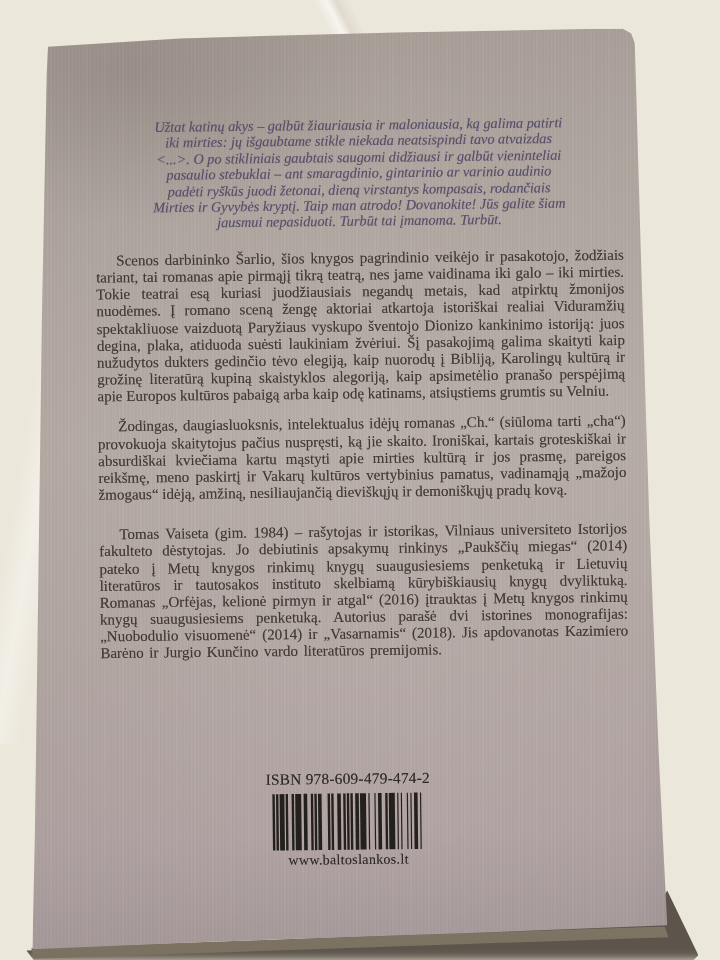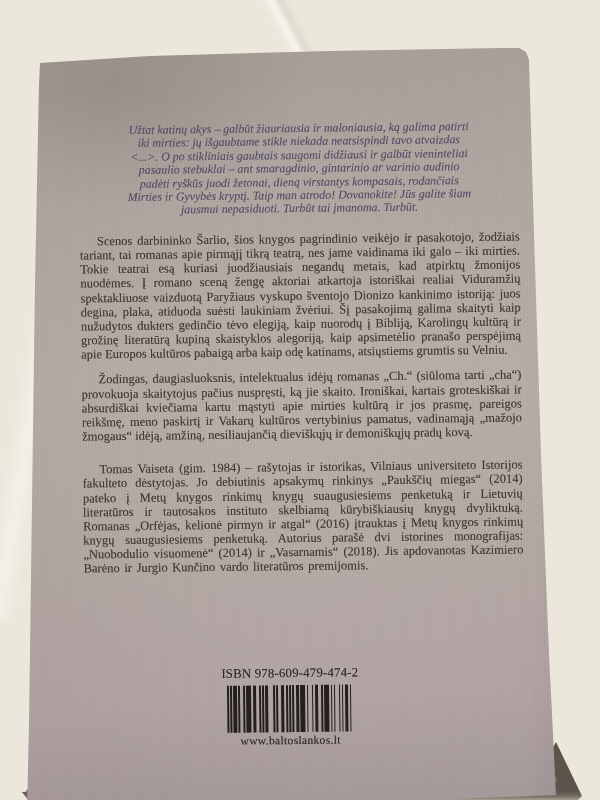--- a/index.html
+++ b/index.html
@@ -20,21 +20,20 @@
     background:linear-gradient(180deg,#d2cabc 0%,#b4aa9b 55%,#79705f 100%);}
 
   .book{position:absolute;inset:0;
     clip-path:polygon(40px 39px,150px 32px,330px 27px,500px 24px,519px 24px,526px 28px,529px 36px,534px 210px,541px 430px,549px 630px,556px 771px,380px 778px,170px 785px,27px 791px,29px 700px,32px 480px,35px 260px,39px 60px);
     background:
       repeating-linear-gradient(90deg,rgba(255,255,255,0.025) 0 1px,rgba(0,0,0,0.015) 1px 3px),
       radial-gradient(ellipse 300px 190px at 110px 60px,rgba(58,50,46,0.14),transparent 68%),
       radial-gradient(ellipse 430px 520px at 290px 420px,rgba(255,255,255,0.07),transparent 75%),
       linear-gradient(92deg,rgba(78,66,58,0.26) 0%,rgba(78,66,58,0.03) 6%,rgba(0,0,0,0) 88%,rgba(58,48,43,0.14) 100%),
       linear-gradient(178deg,#a89e97 0%,#b0a6a0 18%,#b6aca6 45%,#b3a7a3 70%,#b2a4a4 86%,#a79a9a 98%);
-    margin-top: 24px;
   }
 
   .content{position:absolute;inset:0;transform:rotate(-0.65deg);transform-origin:300px 400px;}
 
   .quote{position:absolute;left:80px;top:98px;width:444px;text-align:center;
     font-style:italic;font-size:11.9px;line-height:13.4px;color:#57506a;
     text-shadow:0 0 0.6px rgba(87,80,106,0.55);}
   .quote div{white-space:nowrap;}
 
   .body-text{position:absolute;left:82px;top:208px;width:440px;

